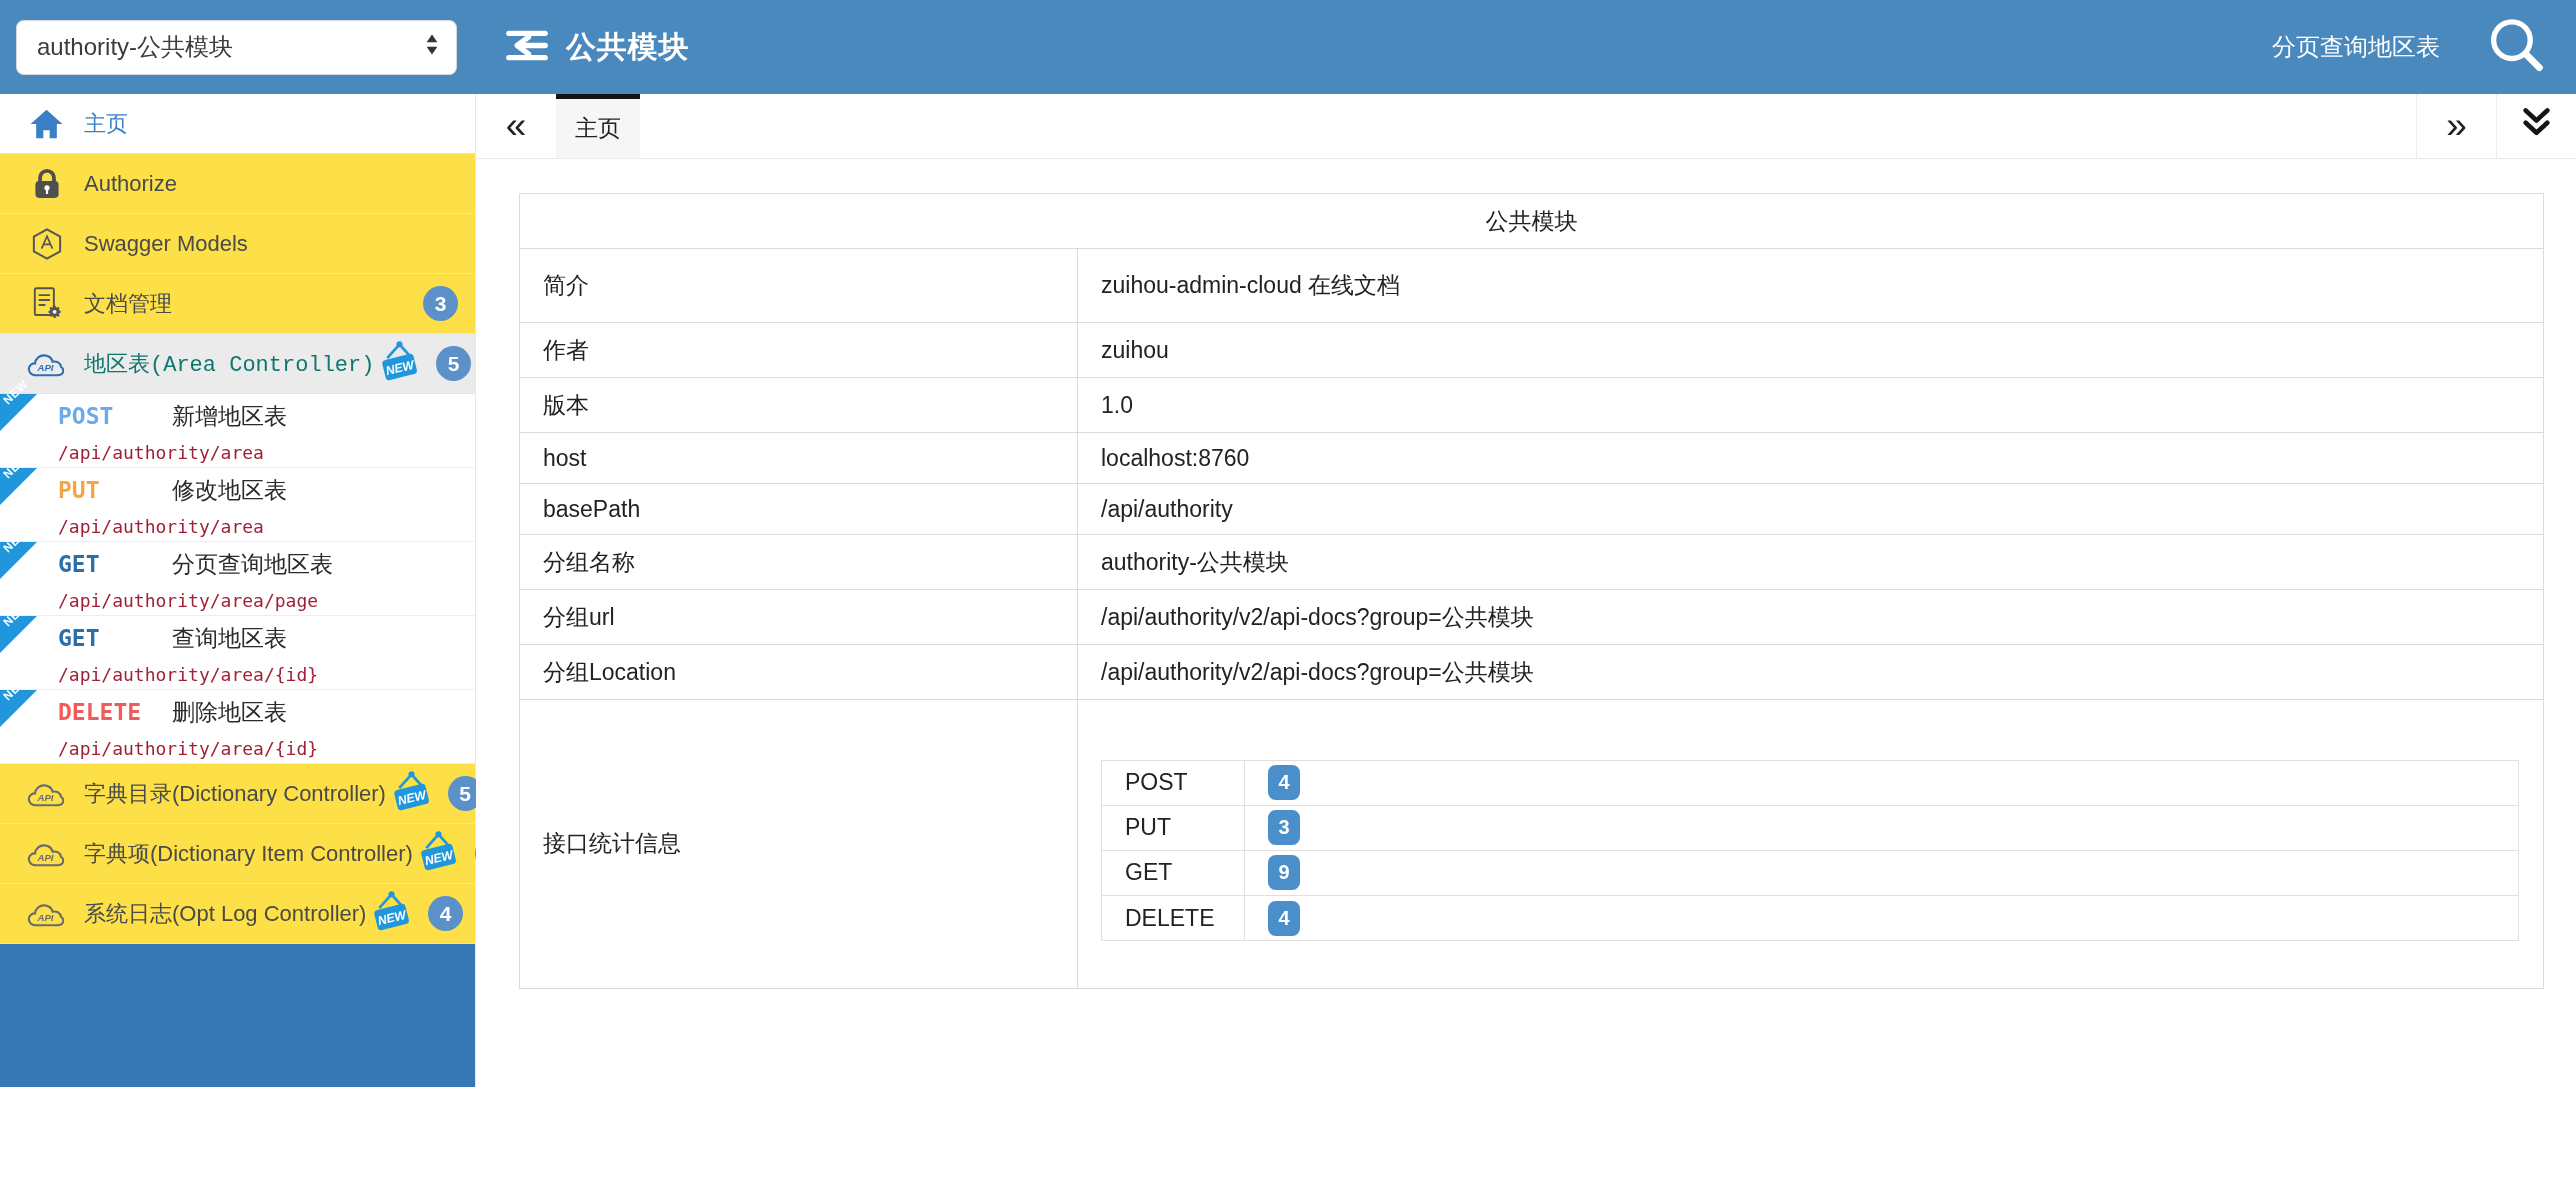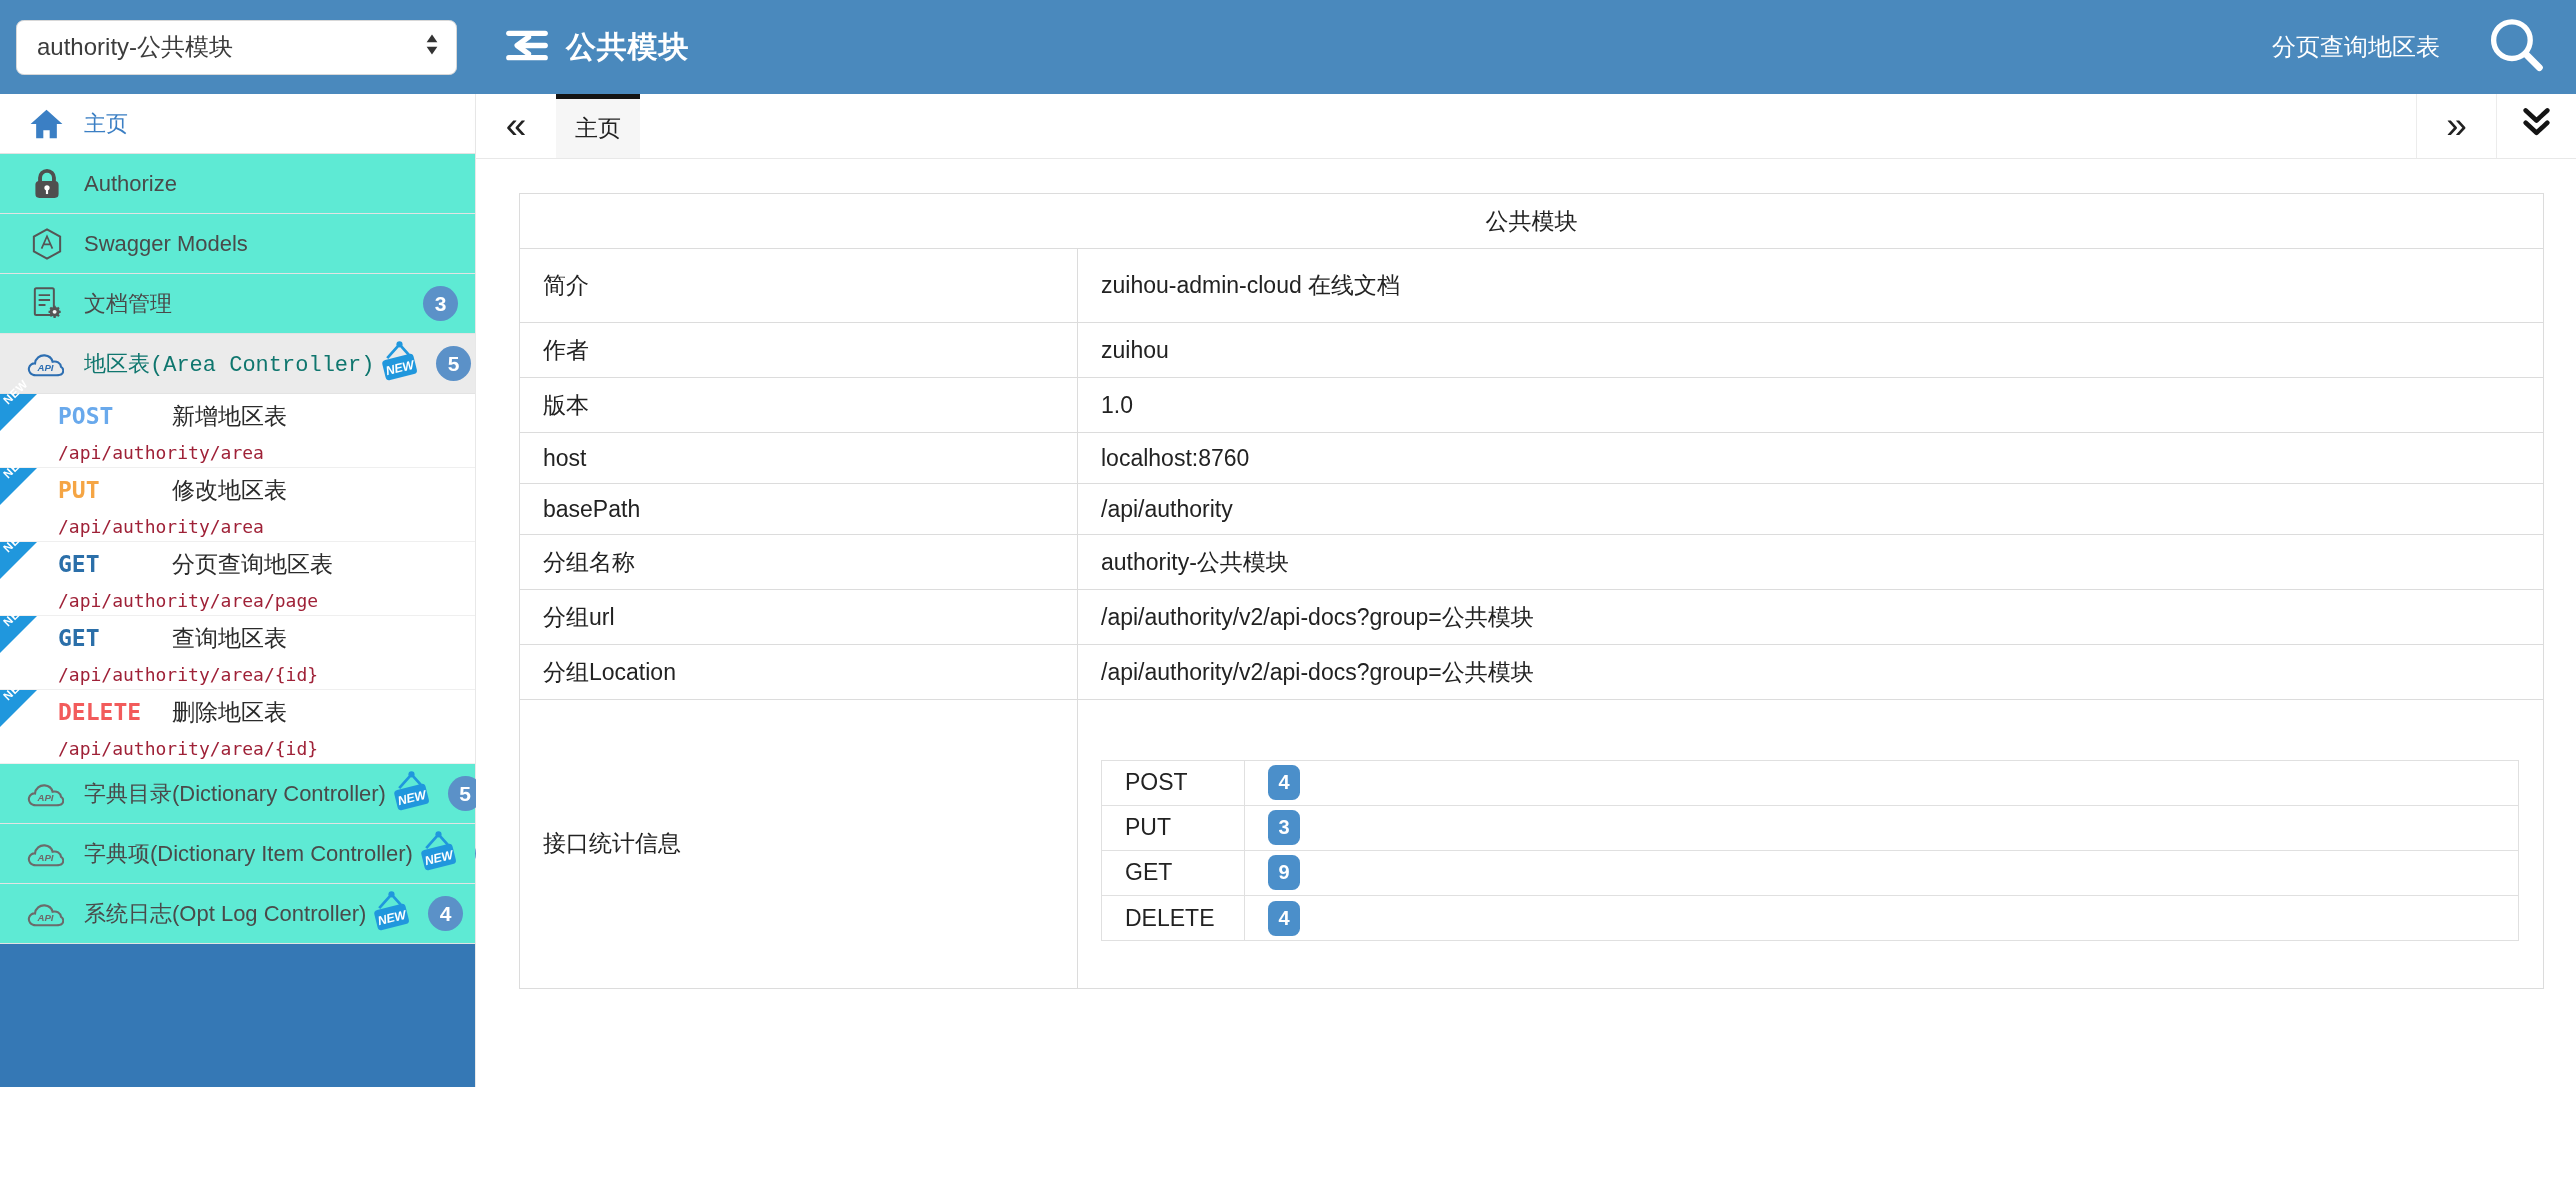--- a/index.html
+++ b/index.html
@@ -17,21 +17,21 @@
   .hdr-search-text { color:#fff; font-size:24px; margin-right:44px; }
   .hdr-search-btn { width:64px; height:64px; display:flex; align-items:center; justify-content:center; cursor:pointer; }
 
   
   .page-body { display:flex; height:993px; }
   .sidebar { width:476px; display:flex; flex-direction:column; background:#fff; border-right:0.8px solid #e8e8e8; }
   .maincol { flex:1; display:flex; flex-direction:column; background:#fff; }
 
   
   .menu-row { height:60px; display:flex; align-items:center; padding:0 17px 0 26px;
-              background:#5eead4; border-bottom:1.5px solid #e3e3e3; cursor:pointer; }
+              background:#fde047; border-bottom:1.5px solid #e3e3e3; cursor:pointer; }
   .menu-row.first { background:#fff; }
   .menu-row.selected { background:#ebebeb; }
   .menu-icon { width:38px; display:flex; justify-content:flex-end; margin-right:20px; flex:none; }
   .menu-label { font-size:22px; color:#4a4a4a; white-space:nowrap; }
   .menu-row.first .menu-label { color:#3b7fc4; }
   .menu-row.selected .menu-label { color:#0f766e;font-family:Liberation Mono, monospace; }
   .menu-fill { flex:1; }
   .count-badge { min-width:35px; height:35px; border-radius:50%; background:#5b91c8; color:#fff;
                  font-size:21px; font-weight:bold; display:flex; align-items:center; justify-content:center; flex:none; }
   .new-sign { margin-right:10.7px; flex:none; }

